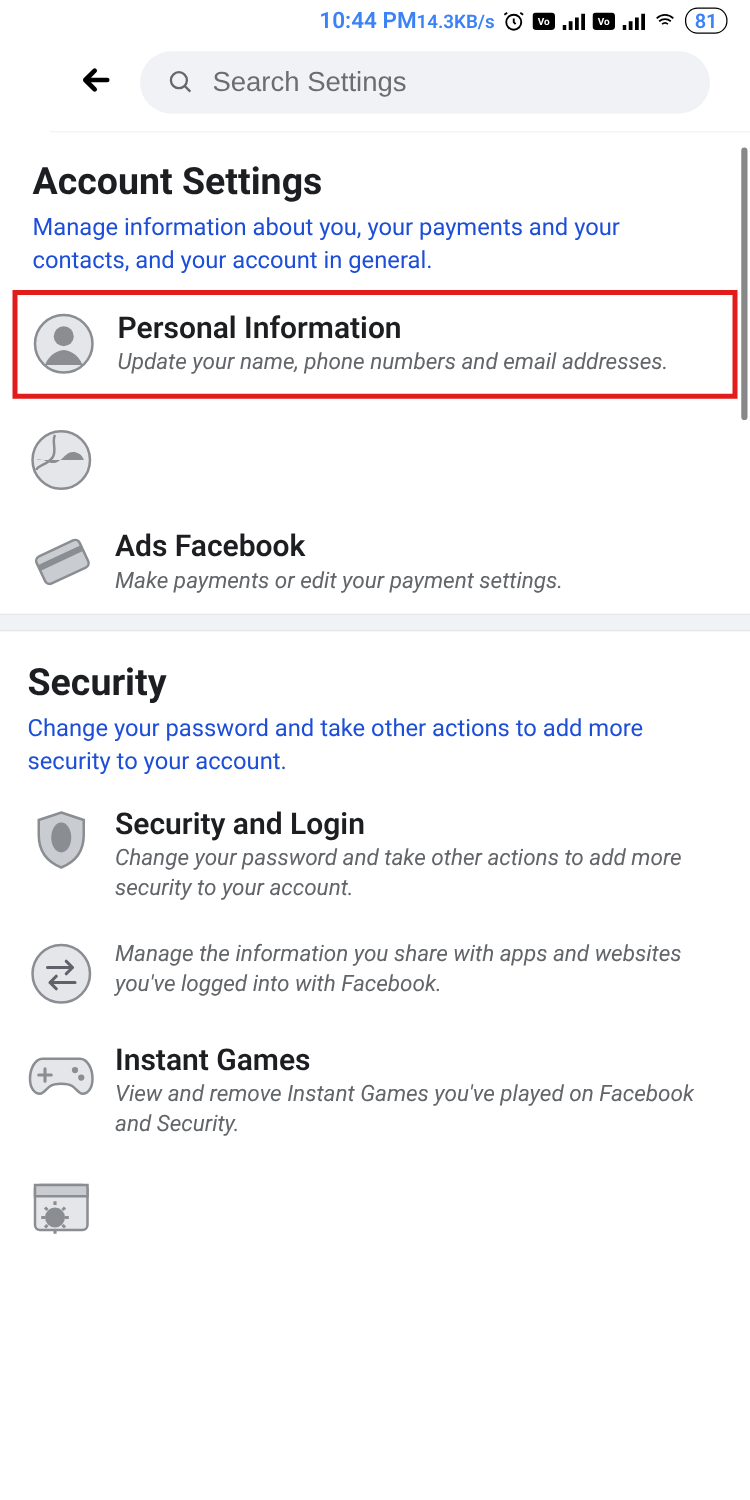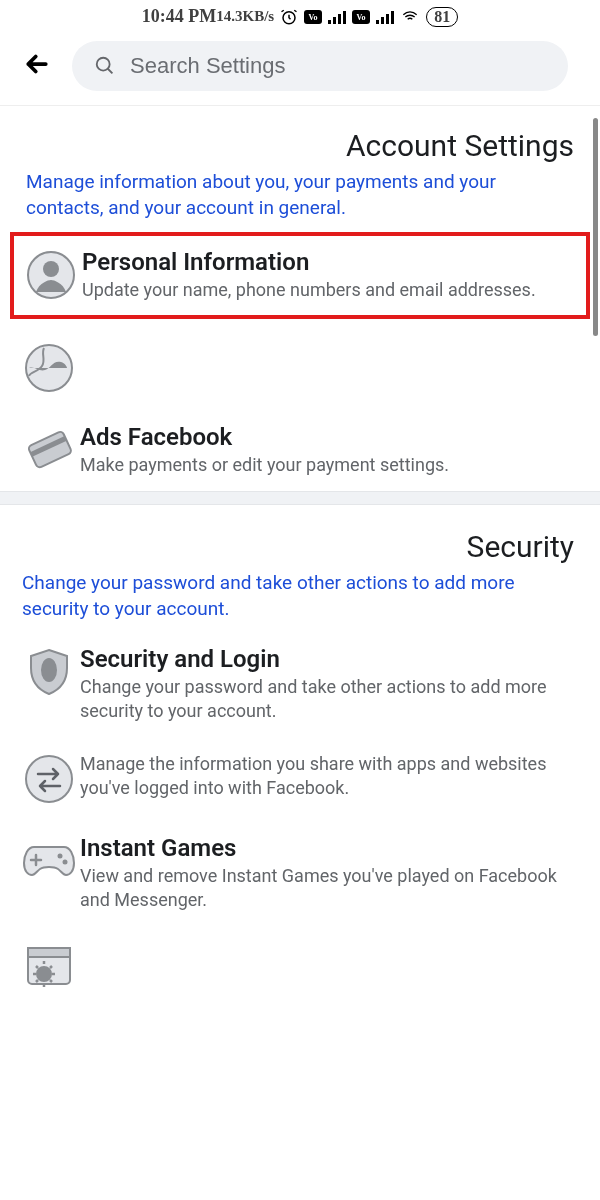--- a/index.html
+++ b/index.html
@@ -6,26 +6,25 @@
     body {
       width: 600px;
       height: 1200px;
       font-family: -apple-system, BlinkMacSystemFont, "Segoe UI", Roboto, Helvetica, Arial, sans-serif;
       background: #fff;
       overflow: hidden;
     }
     .status-bar {
       display: flex;
       align-items: center;
-      justify-content: center;
+      justify-content: flex-end;
       padding: 6px 18px 4px 18px;
       font-size: 18px;
       font-weight: 600;
-      color: #404040;
-      font-family: Liberation Serif, serif;
+      color: #3b82f6;
     }
     .status-right {
       display: flex;
       align-items: center;
       gap: 6px;
       font-size: 15px;
     }
     .status-right svg { display: block; }
     .battery-pill {
       border: 1.5px solid #000;
@@ -33,20 +32,21 @@
       padding: 0 7px;
       font-size: 16px;
       font-weight: 600;
     }
     .header {
       display: flex;
       align-items: center;
       padding: 10px 32px 14px 22px;
       gap: 20px;
       border-bottom: 1px solid #eee;
+      margin-left: 40px;
     }
     .back-arrow { flex-shrink: 0; }
     .search-pill {
       flex: 1;
       background: #f0f2f5;
       border-radius: 30px;
       display: flex;
       align-items: center;
       padding: 12px 22px;
       gap: 14px;
@@ -68,35 +68,34 @@
       width: 5px;
       height: 218px;
       background: #888;
       border-radius: 3px;
     }
     .section-heading {
       padding: 22px 26px 10px 26px;
     }
     .section-heading h1 {
       font-size: 30px;
-      font-weight: 400;
+      font-weight: 700;
       color: #1c1e21;
       margin-bottom: 6px;
-      text-align: right;
     }
     .section-heading p {
       font-size: 19px;
       color: #1d4ed8;
       line-height: 1.35;
     }
     .item {
       display: flex;
       align-items: flex-start;
       padding: 14px 22px 14px 22px;
-      gap: 4px;
+      gap: 16px;
     }
     .item.highlighted {
       border: 4px solid #e21b1b;
       margin: 2px 10px 8px 10px;
       padding: 12px 10px 12px 10px;
     }
     .item-icon {
       width: 54px;
       height: 54px;
       flex-shrink: 0;
@@ -108,20 +107,21 @@
     .item-title {
       font-size: 24px;
       font-weight: 600;
       color: #1c1e21;
       margin-bottom: 2px;
     }
     .item-desc {
       font-size: 18px;
       color: #626569;
       line-height: 1.35;
+      font-style: italic;
     }
     .section-divider {
       height: 14px;
       background: #f0f2f5;
       border-top: 1px solid #e4e6e9;
       border-bottom: 1px solid #e4e6e9;
     }
     .security-heading { padding-top: 24px; padding-left: 22px; }
   </style>
 </head>
@@ -260,21 +260,21 @@
     <div class="item-icon">
       <svg width="54" height="40" viewBox="0 0 54 40">
           <path d="M12 6h30c6 0 10 8 10 16s-4 12-8 12c-3 0-5-4-8-6s-8-2-9-2-6 0-9 2-5 6-8 6c-4 0-8-4-8-12S6 6 12 6z" fill="#e4e6ea" stroke="#8a8d91" stroke-width="2"></path>
           <path d="M14 14v10M9 19h10" stroke="#8a8d91" stroke-width="2.5" stroke-linecap="round"></path>
           <circle cx="38" cy="15" r="2.5" fill="#8a8d91"></circle>
           <circle cx="43" cy="21" r="2.5" fill="#8a8d91"></circle>
         </svg>
     </div>
     <div class="item-body">
       <div class="item-title">Instant Games</div>
-      <div class="item-desc">View and remove Instant Games you've played on Facebook and Messenger.</div>
+      <div class="item-desc">View and remove Instant Games you've played on Facebook and Security.</div>
     </div>
   </div>
 
   <div class="item">
     <div class="item-icon">
       <svg width="50" height="46" viewBox="0 0 50 46">
           <rect x="4" y="4" width="42" height="36" rx="4" fill="#e4e6ea" stroke="#8a8d91" stroke-width="2"></rect>
           <rect x="4" y="4" width="42" height="9" fill="#c9ccd1" stroke="#8a8d91" stroke-width="2"></rect>
           <circle cx="20" cy="30" r="8" fill="#8a8d91"></circle>
           <path d="M20 20v-3M20 43v-3M28 30h3M9 30h3M26 24l2-2M12 38l2-2M26 36l2 2M12 22l2 2" stroke="#8a8d91" stroke-width="2.5"></path>

